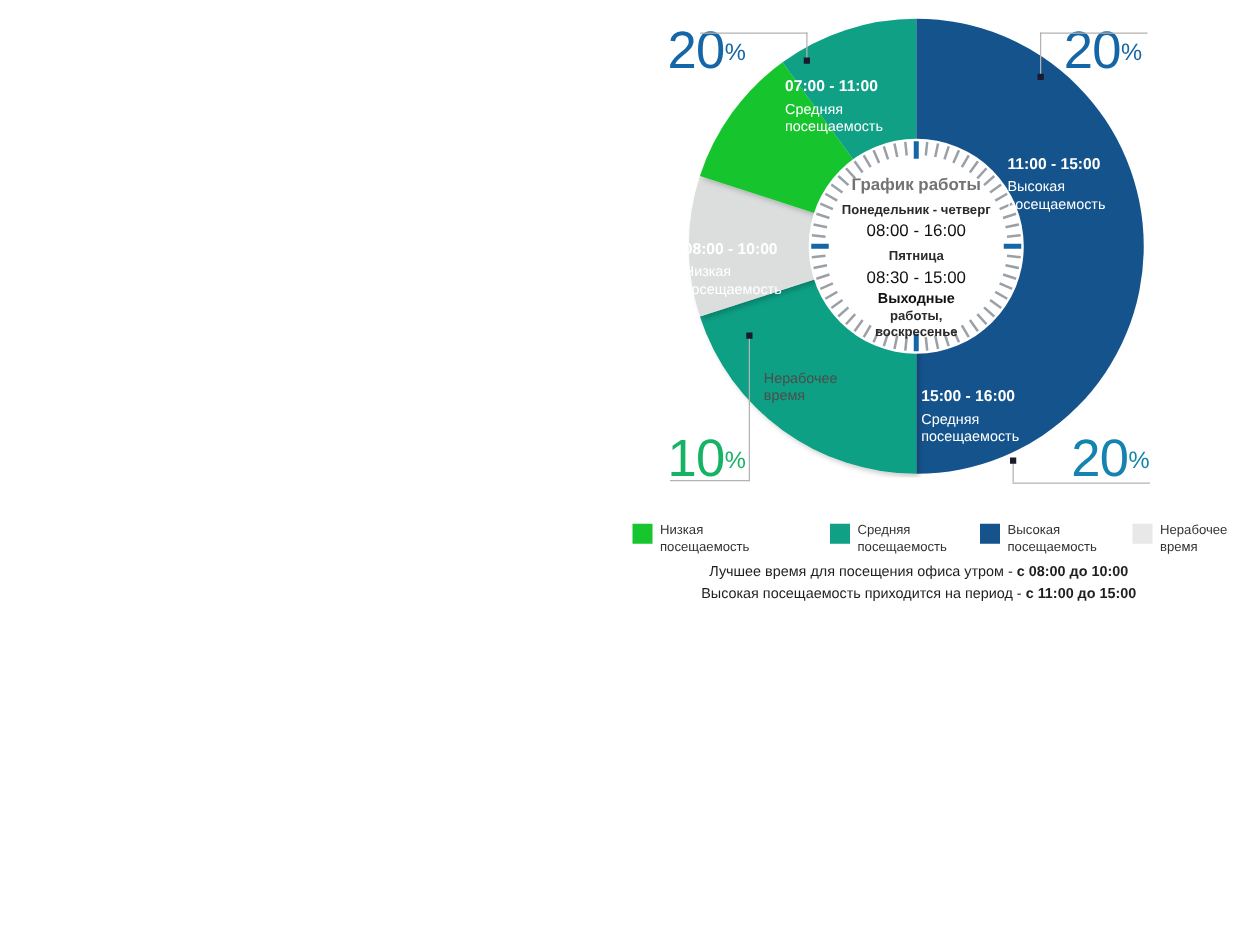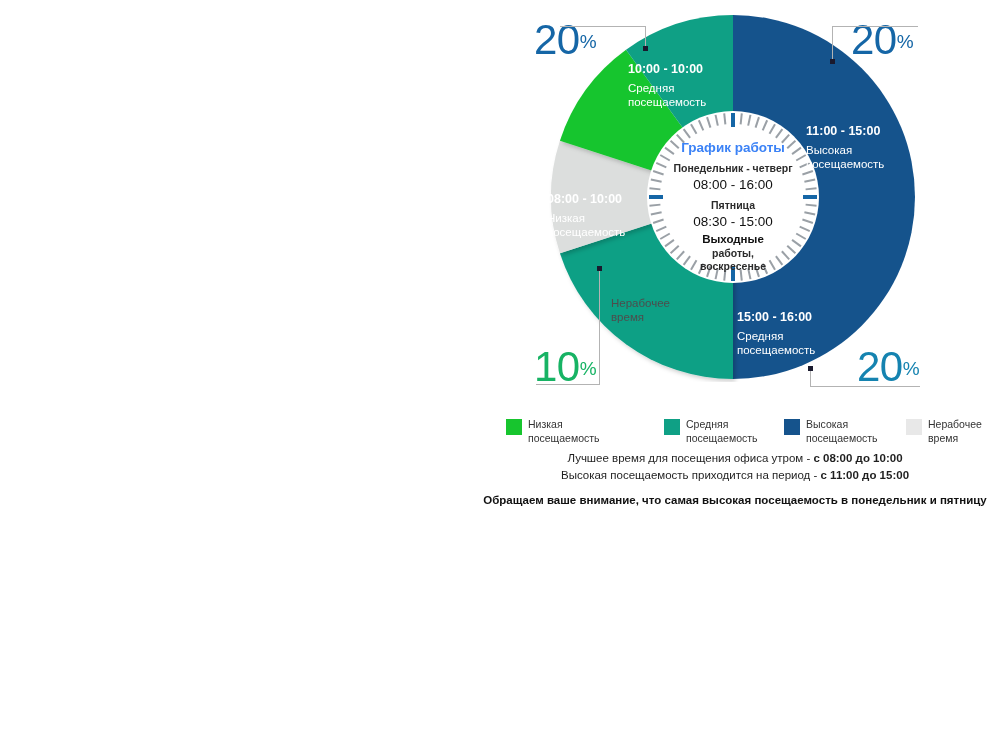--- a/index.html
+++ b/index.html
@@ -65,21 +65,21 @@
     left: 648px;
     top: 140px;
     width: 170px;
     text-align: center;
     color: #1a1a1a;
     pointer-events: none;
   }
   .clock-title {
     font-size: 13.5px;
     font-weight: bold;
-    color: #3b82f6;
+    color: #737373;
     margin-bottom: 7px;
   }
   .clock-line-small {
     font-size: 10.5px;
     font-weight: bold;
     color: #2b2b2b;
     line-height: 1.3;
   }
   .clock-line-big {
     font-size: 13.5px;
@@ -245,21 +245,21 @@
           <line x1="143.00" y1="112.25" x2="148.50" y2="121.78" stroke="#9aa0a6" stroke-width="2" stroke-linecap="butt"></line>
           <line x1="150.83" y1="108.26" x2="155.31" y2="118.31" stroke="#9aa0a6" stroke-width="2" stroke-linecap="butt"></line>
           <line x1="159.04" y1="105.11" x2="162.44" y2="115.57" stroke="#9aa0a6" stroke-width="2" stroke-linecap="butt"></line>
           <line x1="167.54" y1="102.84" x2="169.82" y2="113.60" stroke="#9aa0a6" stroke-width="2" stroke-linecap="butt"></line>
           <line x1="176.22" y1="101.46" x2="177.37" y2="112.40" stroke="#9aa0a6" stroke-width="2" stroke-linecap="butt"></line>
         </g>
     </svg>
   </div>
 
   <div class="slice-label on-color lbl-mid-morning">
-    <div class="sl-time">10:00 - 10:00</div>
+    <div class="sl-time">07:00 - 11:00</div>
     <div class="sl-desc" style="white-space:pre-line">Средняя
 посещаемость</div>
   </div>
 
   <div class="slice-label on-color lbl-high">
     <div class="sl-time">11:00 - 15:00</div>
     <div class="sl-desc" style="white-space:pre-line">Высокая
 посещаемость</div>
   </div>
 
@@ -351,17 +351,16 @@
   </div>
 
   <div class="notes">
     <div class="note-line">
       <span>Лучшее время для посещения офиса утром - </span><span class="em">с 08:00 до 10:00</span>
     </div>
     <div class="note-line">
       <span>Высокая посещаемость приходится на период - </span><span class="em">с 11:00 до 15:00</span>
     </div>
     <div class="attention">
-      <div>Обращаем ваше внимание, что самая высокая посещаемость в понедельник и пятницу</div>
     </div>
   </div>
 
 </div>
 
 </body></html>

